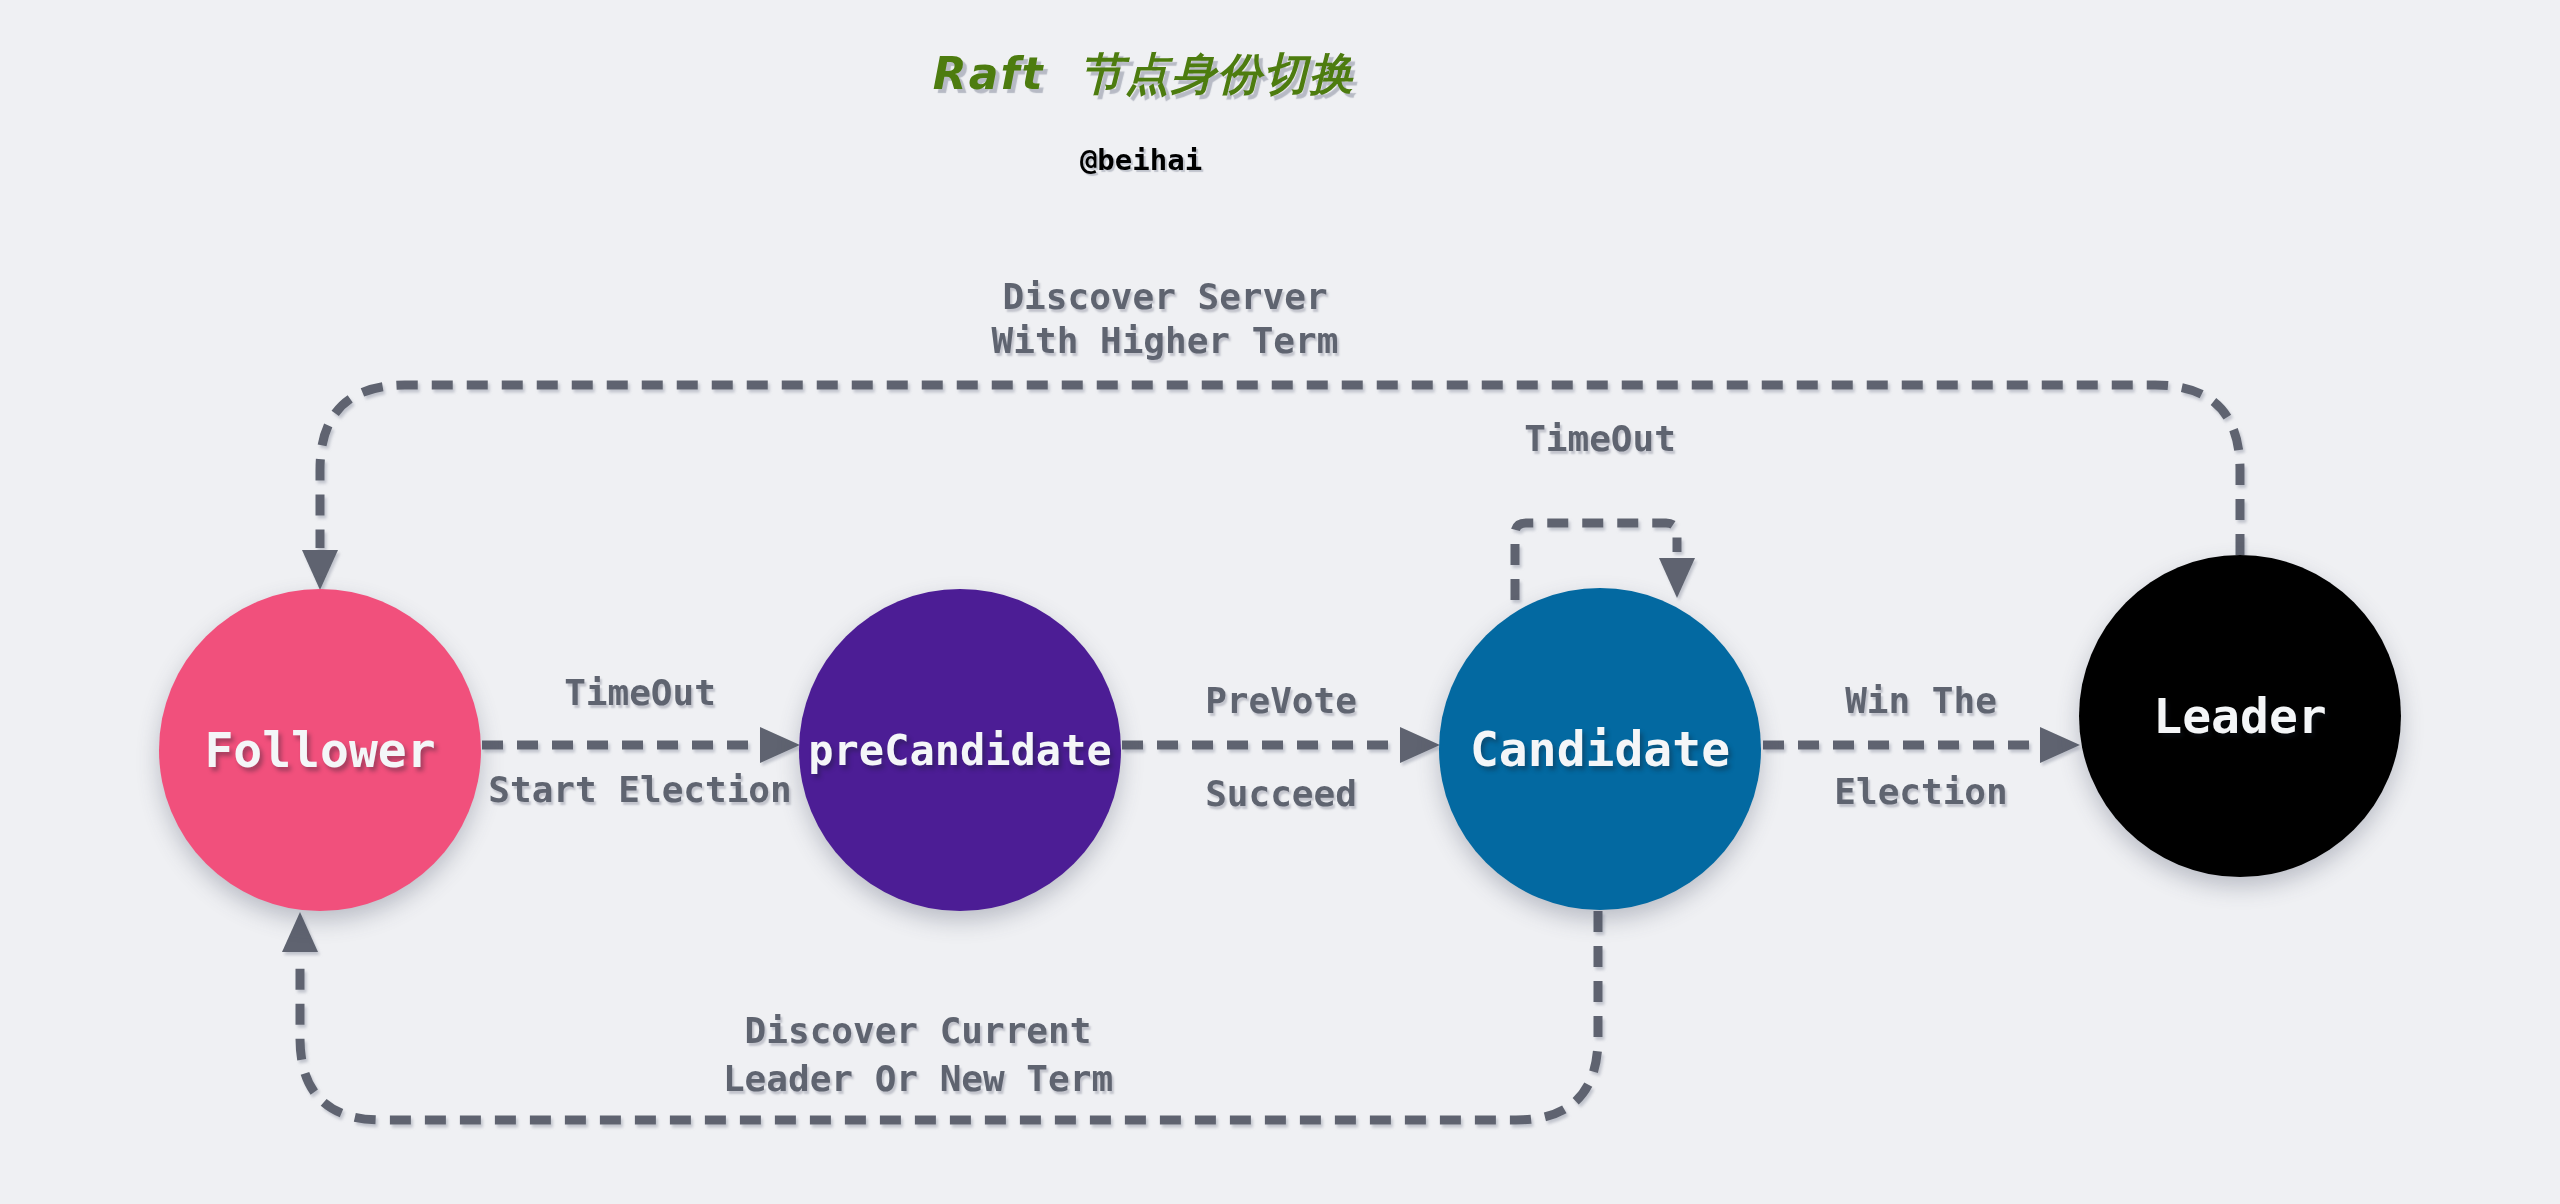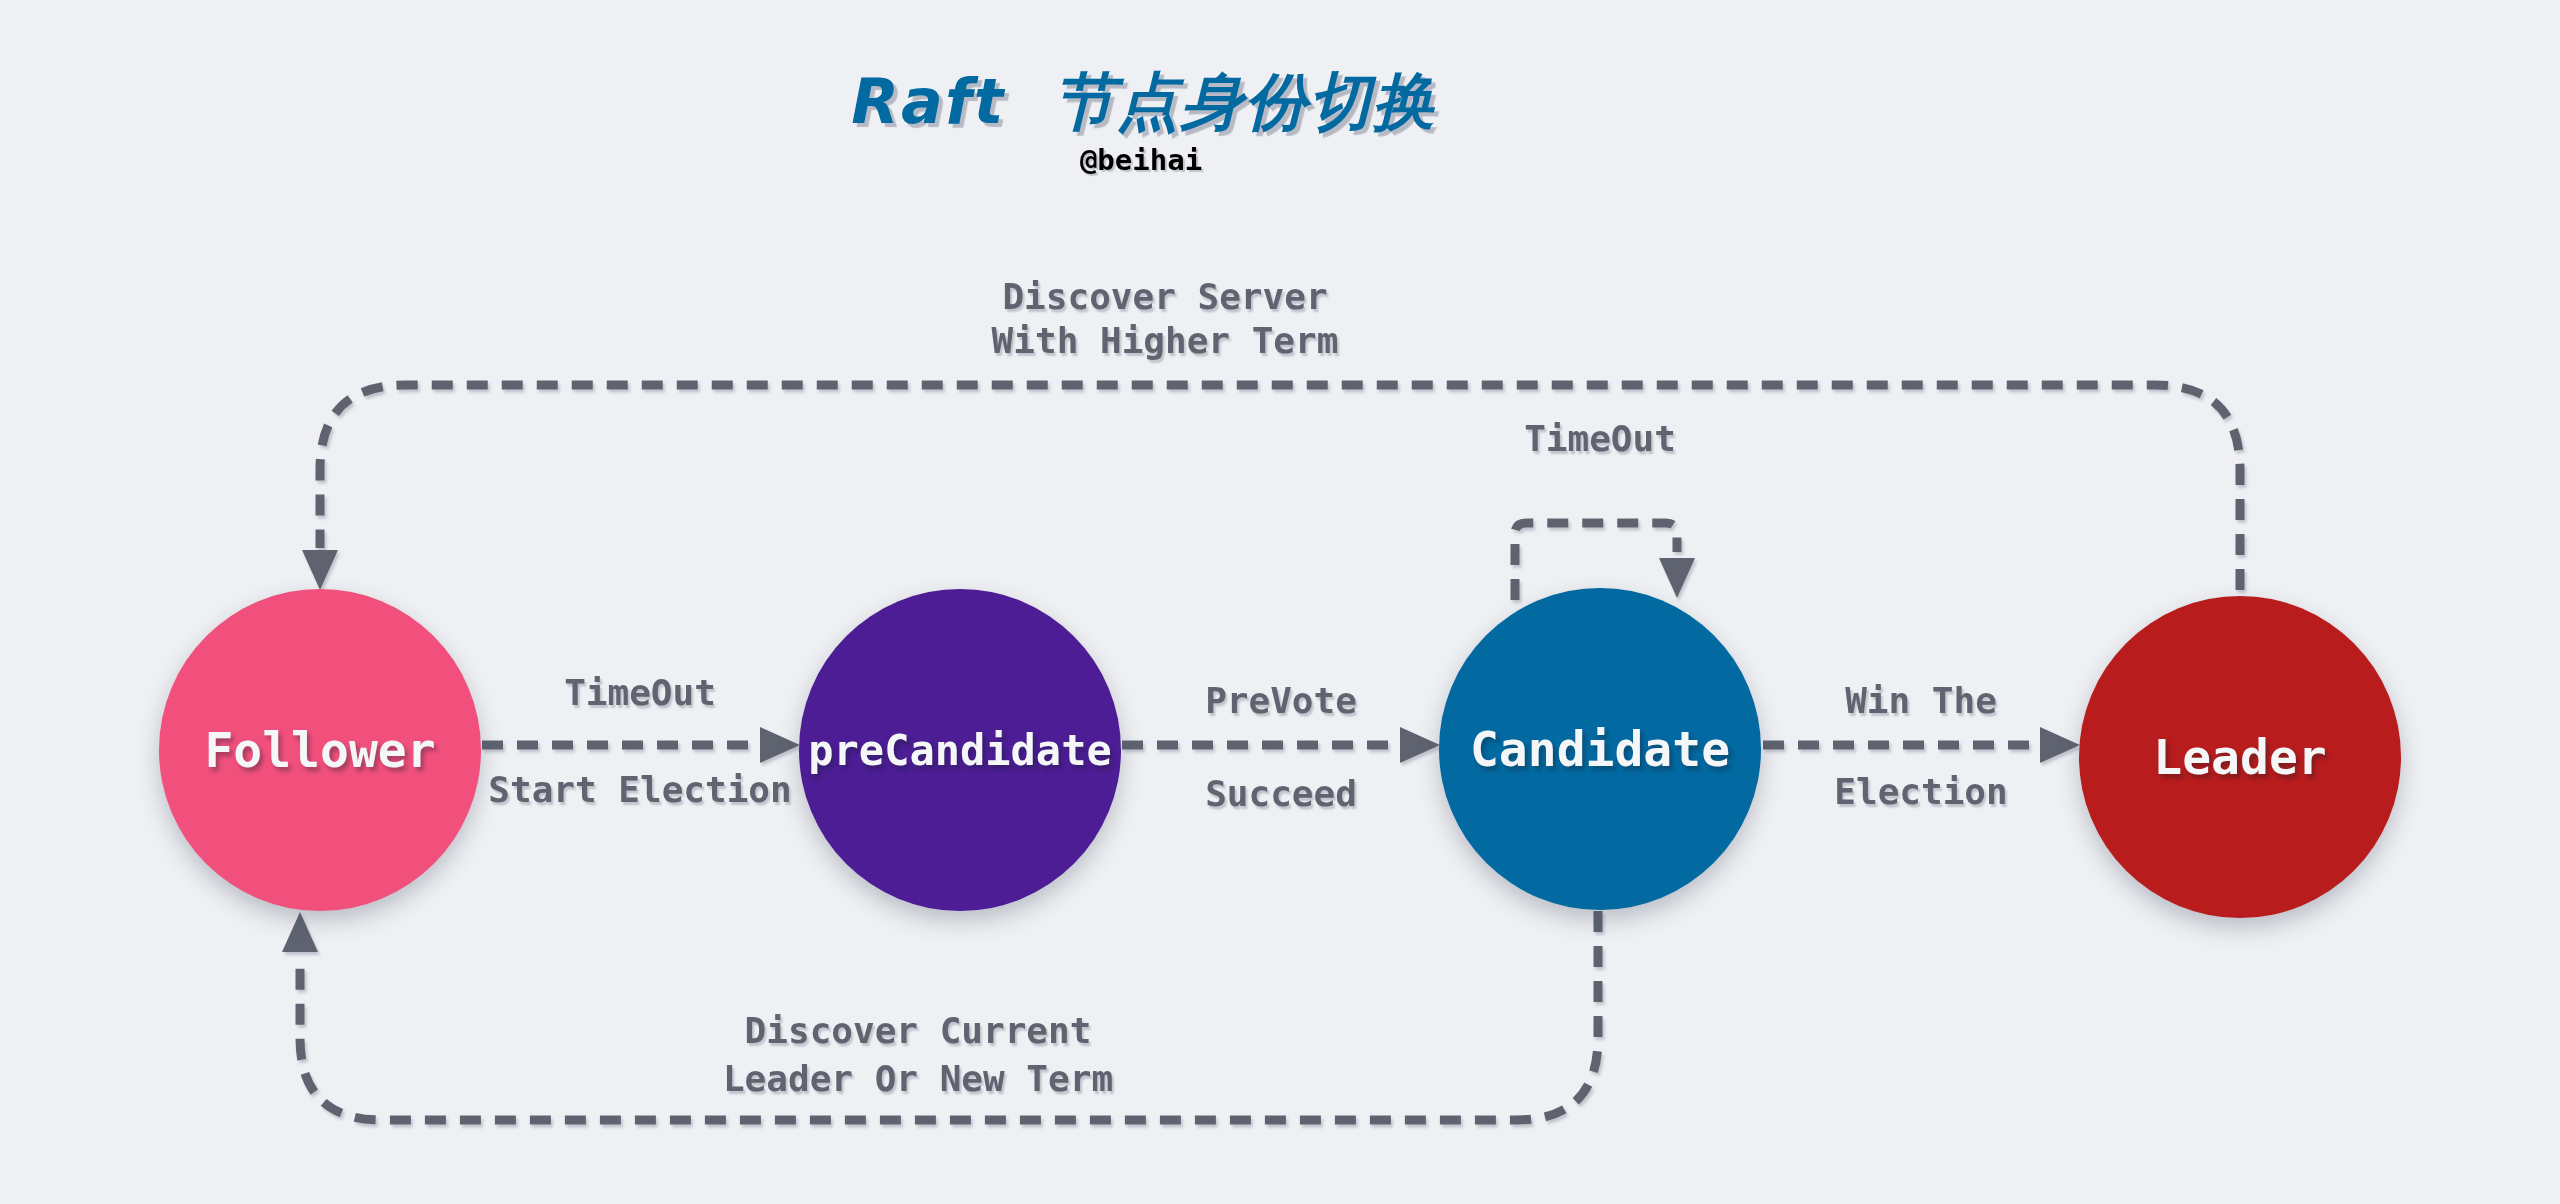--- a/index.html
+++ b/index.html
@@ -11,26 +11,25 @@
     overflow: hidden;
     font-family: "DejaVu Sans Mono", monospace;
   }
   .title {
     position: absolute;
     left: 1144px; top: 74px;
     transform: translate(-50%, -50%);
     font-family: "DejaVu Sans", sans-serif;
     font-style: italic;
     font-weight: 900;
-    font-size: 62px;
+    font-size: 44px;
     letter-spacing: 2px;
-    color: #0369a1;
+    color: #4d7c0f;
     white-space: pre;
     text-shadow: 4px 4px 1px rgba(173,176,188,0.85);
-    margin-top: 28px;
   }
   .subtitle {
     position: absolute;
     left: 1141px; top: 160px;
     transform: translate(-50%, -50%);
     font-weight: 700;
     font-size: 29px;
     color: #000000;
     white-space: pre;
     text-shadow: 2px 2px 1px rgba(173,176,188,0.7);
@@ -45,21 +44,21 @@
   .node span {
     font-weight: 700;
     font-size: 48px;
     color: #f4f6f8;
     white-space: nowrap;
     text-shadow: 3px 4px 4px rgba(20,30,40,0.35);
   }
   #node-follower     { left: 159px;  top: 589px; background: #f1507c; }
   #node-precandidate { left: 799px;  top: 589px; background: #4c1d95; }
   #node-candidate    { left: 1439px; top: 588px; background: #0369a1; }
-  #node-leader       { left: 2079px; top: 596px; background: #b91c1c; }
+  #node-leader       { left: 2079px; top: 555px; background: #000000; }
   #node-precandidate span { font-size: 42px; }
   .edge-label {
     position: absolute;
     transform: translate(-50%, -50%);
     font-weight: 700;
     font-size: 36px;
     color: #5f6470;
     white-space: nowrap;
     text-shadow: 2px 3px 2px rgba(140,143,158,0.45);
   }

